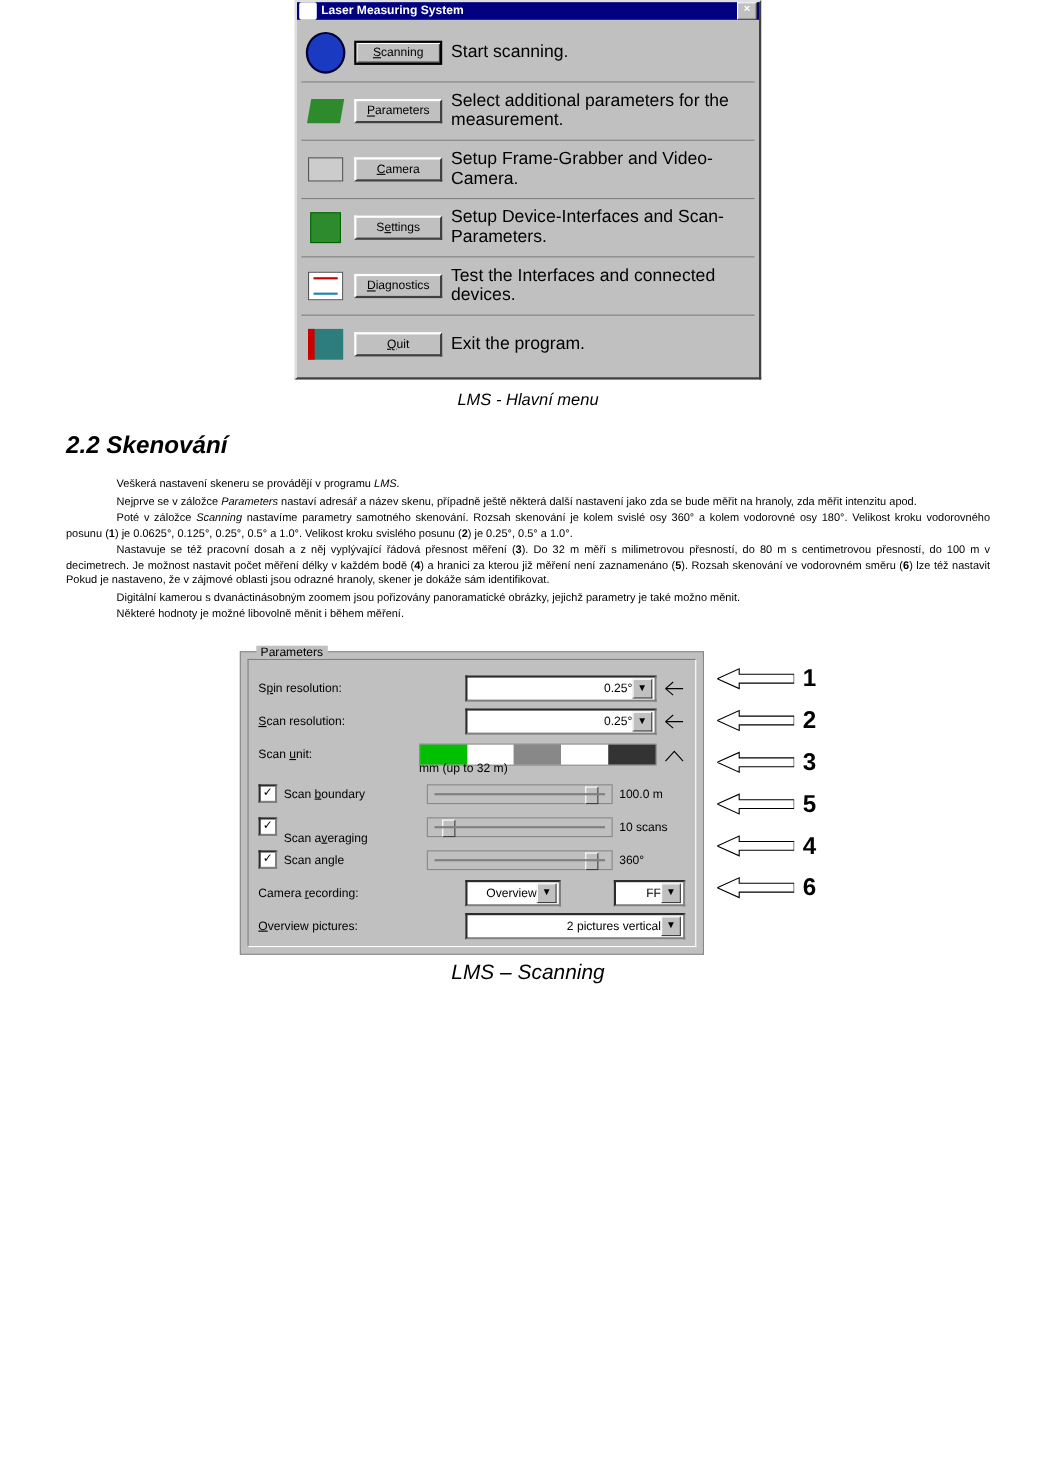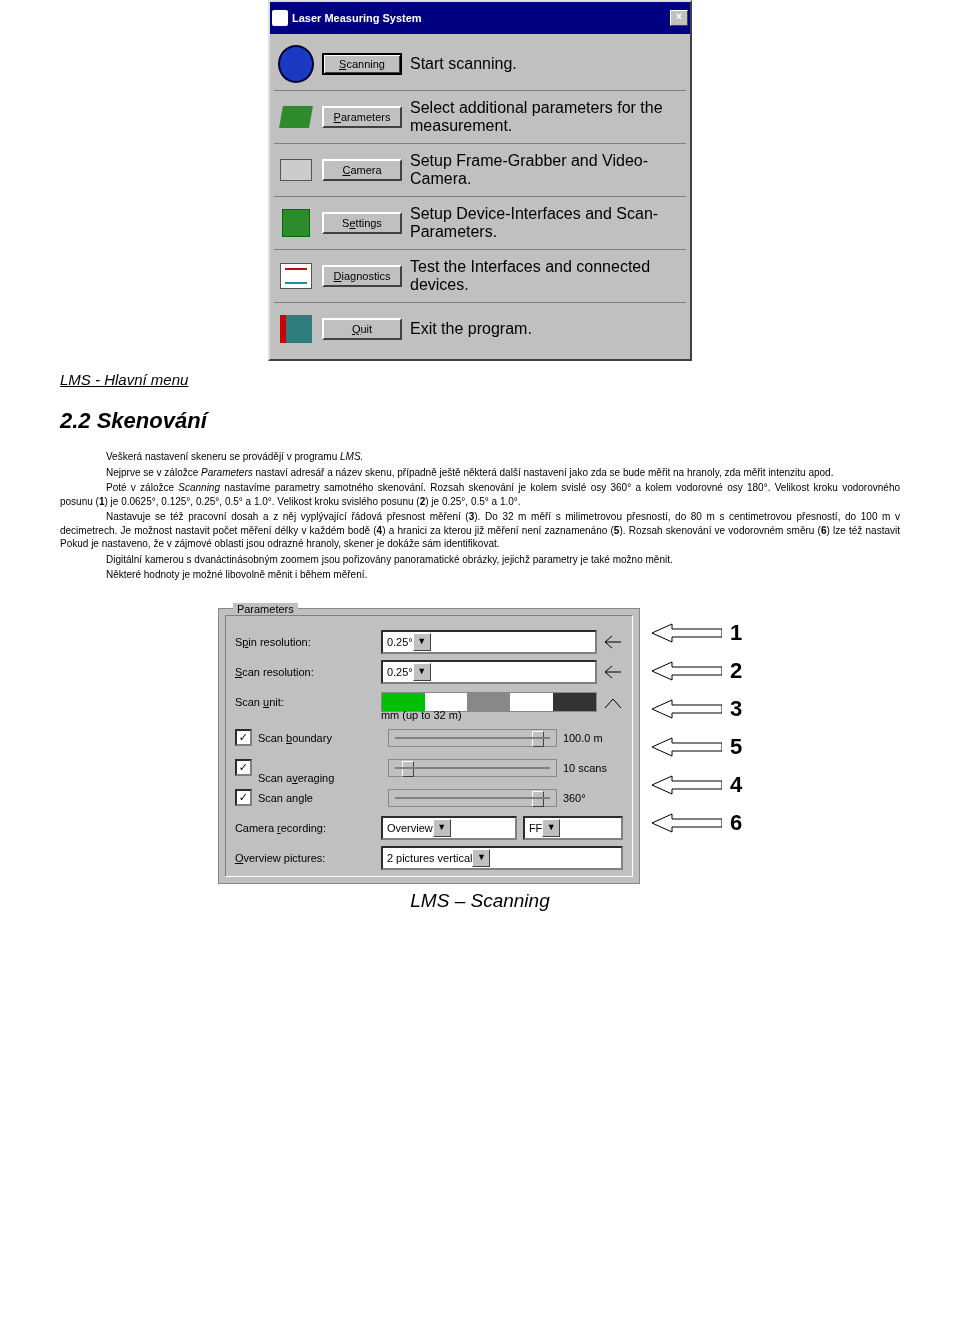--- a/index.html
+++ b/index.html
@@ -24,21 +24,21 @@
     border-top-color: #dfdfdf;
     border-left-color: #dfdfdf;
     border-right-color: #404040;
     border-bottom-color: #404040;
     font-size: 11px;
     font-family: "MS Sans Serif", "Tahoma", Arial, sans-serif;
   }
   .titlebar {
     background: #000080;
     color: #fff;
-    height: 32px;
+    height: 16px;
     display: flex;
     align-items: center;
     justify-content: space-between;
     padding: 0 2px;
     font-weight: bold;
     font-size: 11px;
   }
   .titlebar-left { display: flex; align-items: center; gap: 4px; }
   .title-icon {
     width: 16px; height: 16px; background: #fff;
@@ -81,24 +81,24 @@
   
   .ic-clock{width:34px;height:34px;border-radius:50%;border:2px solid #003;display:flex;align-items:center;justify-content:center;background:#1a3ac1;color:#fff;font-weight:bold;}
   .ic-green{width:30px;height:22px;background:#2d8a2d;transform:skew(-10deg);}
   .ic-cam{width:30px;height:20px;background:#ccc;border:1px solid #555;}
   .ic-set{width:26px;height:26px;background:#2d8a2d;border:1px solid #060;}
   .ic-diag{width:30px;height:24px;border:1px solid #555;background:#fff;position:relative;}
   .ic-diag::after{content:'';position:absolute;inset:4px;border-top:2px solid #c00;border-bottom:2px solid #28a;}
   .ic-quit{width:26px;height:28px;background:#2d7d7d;border-left:6px solid #c00;}
   
   .caption {
+    text-align: center;
     font-style: italic;
     font-size: 15px;
     margin: 10px 0 20px 0;
-    text-decoration: underline;
   }
   
   .heading {
     font-size: 22px;
     font-weight: bold;
     font-style: italic;
     margin: 20px 0 16px 0;
   }
   
   .para {
@@ -149,22 +149,23 @@
     padding: 0 6px;
   }
   .plabel { width: 140px; }
   .combo {
     flex: 1;
     height: 20px;
     background: #fff;
     border: 2px inset #808080;
     display: flex;
     align-items: center;
-    justify-content: flex-start;
+    justify-content: flex-end;
     padding: 0 2px 0 4px;
+    margin-left: 42px;
   }
   .combo-arrow{
     width:16px;height:16px;background:#c0c0c0;
     border:1px solid #404040;border-top-color:#fff;border-left-color:#fff;
     font-size:9px;text-align:center;line-height:14px;
   }
   .combo-rng{ width:20px; height:16px; display:flex;align-items:center;justify-content:center;}
   .unitbar{flex:1;height:18px;display:flex;border:1px solid #888;}
   .ub{flex:1;}
   .ub1{background:#00c000;} .ub2{background:#fff;} .ub3{background:#888;}

